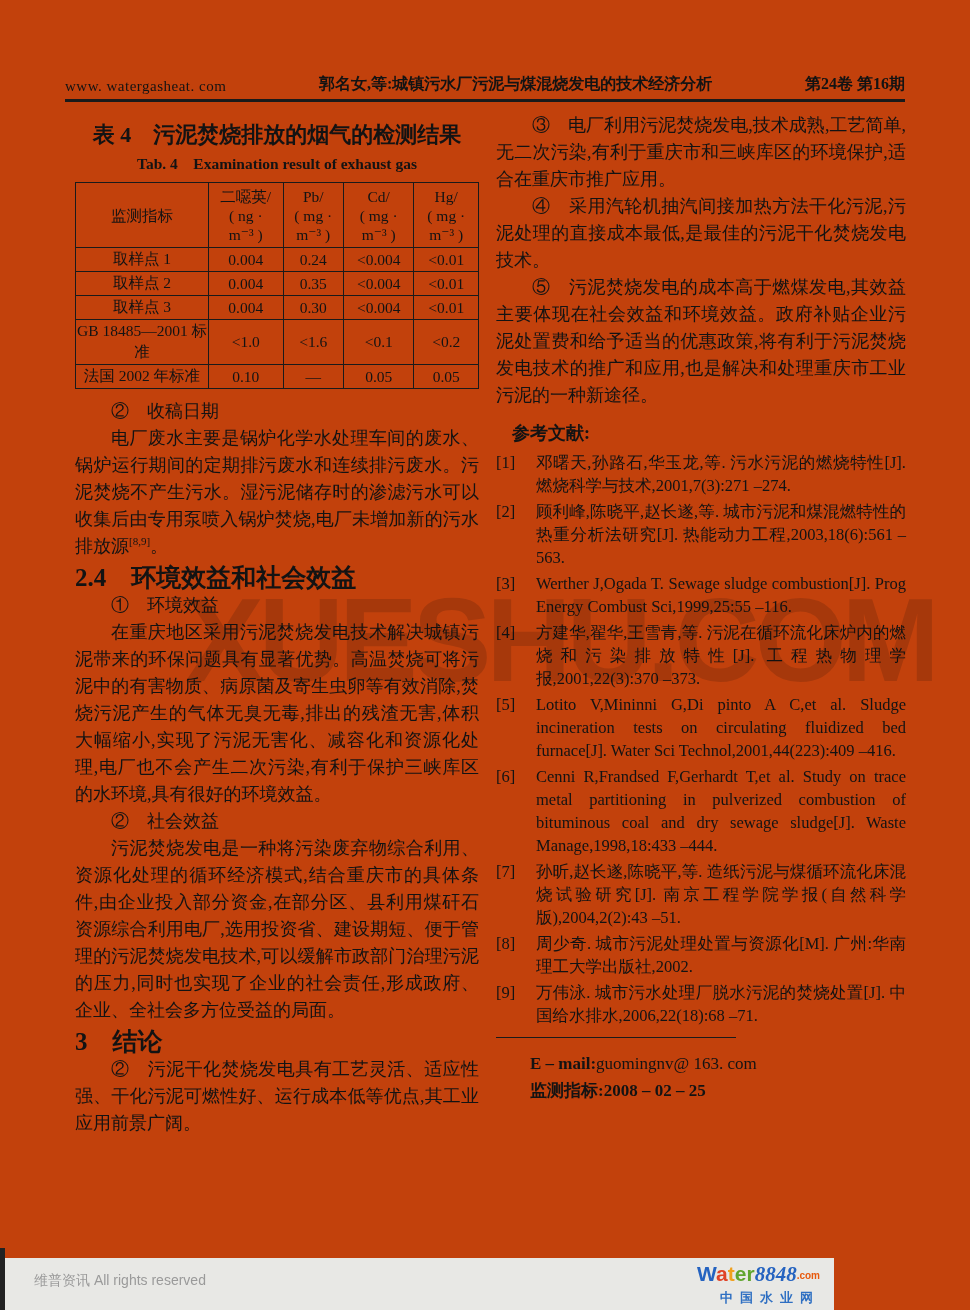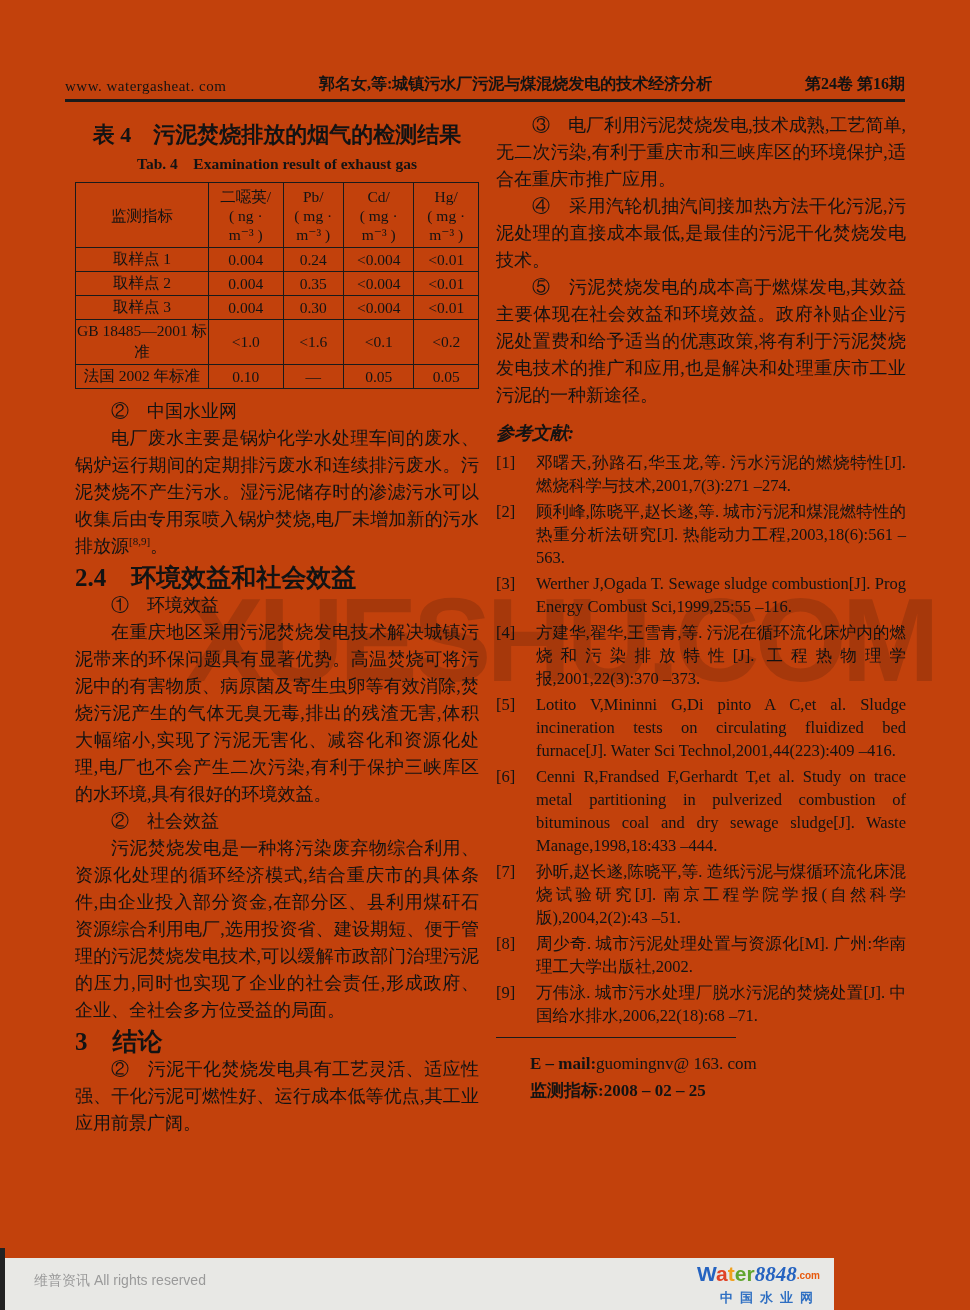--- a/index.html
+++ b/index.html
@@ -39,21 +39,21 @@
 
   .para{
     font-size:18px;line-height:27px;text-align:justify;
     text-indent:2em;margin:0;
   }
   .subhead{font-size:18px;line-height:27px;text-indent:2em;margin:0;}
   .h-bold{font-size:25px;line-height:28px;font-weight:bold;margin:0;}
   sup.cite{font-size:11px;line-height:0;}
 
   
-  .refs-head{font-size:18px;font-weight:bold;margin:12px 0 6px 0;font-style:italic;}
+  .refs-head{font-size:18px;font-weight:bold;margin:12px 0 6px 16px;}
   .ref{display:flex;font-size:16.5px;line-height:23px;margin-bottom:3px;}
   .ref .num{flex:0 0 40px;}
   .ref .txt{flex:1;text-align:justify;}
 
   .end-rule{width:240px;border-top:1.6px solid #1a1a1a;margin:10px 0 12px 0;}
   .meta-line{font-size:17px;line-height:27px;margin-left:34px;}
   .meta-line .lbl{font-weight:bold;}
   .meta-line.date{font-weight:bold;}
 
   
@@ -154,21 +154,21 @@
       <tr>
         <td>法国 2002 年标准</td>
         <td>0.10</td>
         <td>—</td>
         <td>0.05</td>
         <td>0.05</td>
       </tr>
     </tbody>
       </table>
 
-    <p class="subhead" style="margin-top:9px;">②　中国水业网</p>
+    <p class="subhead" style="margin-top:9px;">②　收稿日期</p>
     <p class="para"><span>电厂废水主要是锅炉化学水处理车间的废水、锅炉运行期间的定期排污废水和连续排污废水。污泥焚烧不产生污水。湿污泥储存时的渗滤污水可以收集后由专用泵喷入锅炉焚烧,电厂未增加新的污水排放源</span><sup class="cite">[8,9]</sup><span>。</span></p>
 
     <p class="h-bold" style="margin-top:4px;">2.4　环境效益和社会效益</p>
     <p class="subhead">①　环境效益</p>
     <p class="para">在重庆地区采用污泥焚烧发电技术解决城镇污泥带来的环保问题具有显著优势。高温焚烧可将污泥中的有害物质、病原菌及寄生虫卵等有效消除,焚烧污泥产生的气体无臭无毒,排出的残渣无害,体积大幅缩小,实现了污泥无害化、减容化和资源化处理,电厂也不会产生二次污染,有利于保护三峡库区的水环境,具有很好的环境效益。</p>
     <p class="subhead">②　社会效益</p>
     <p class="para">污泥焚烧发电是一种将污染废弃物综合利用、资源化处理的循环经济模式,结合重庆市的具体条件,由企业投入部分资金,在部分区、县利用煤矸石资源综合利用电厂,选用投资省、建设期短、便于管理的污泥焚烧发电技术,可以缓解市政部门治理污泥的压力,同时也实现了企业的社会责任,形成政府、企业、全社会多方位受益的局面。</p>
     <p class="h-bold" style="margin-top:4px;">3　结论</p>
     <p class="para">②　污泥干化焚烧发电具有工艺灵活、适应性强、干化污泥可燃性好、运行成本低等优点,其工业应用前景广阔。</p>
   </div>

